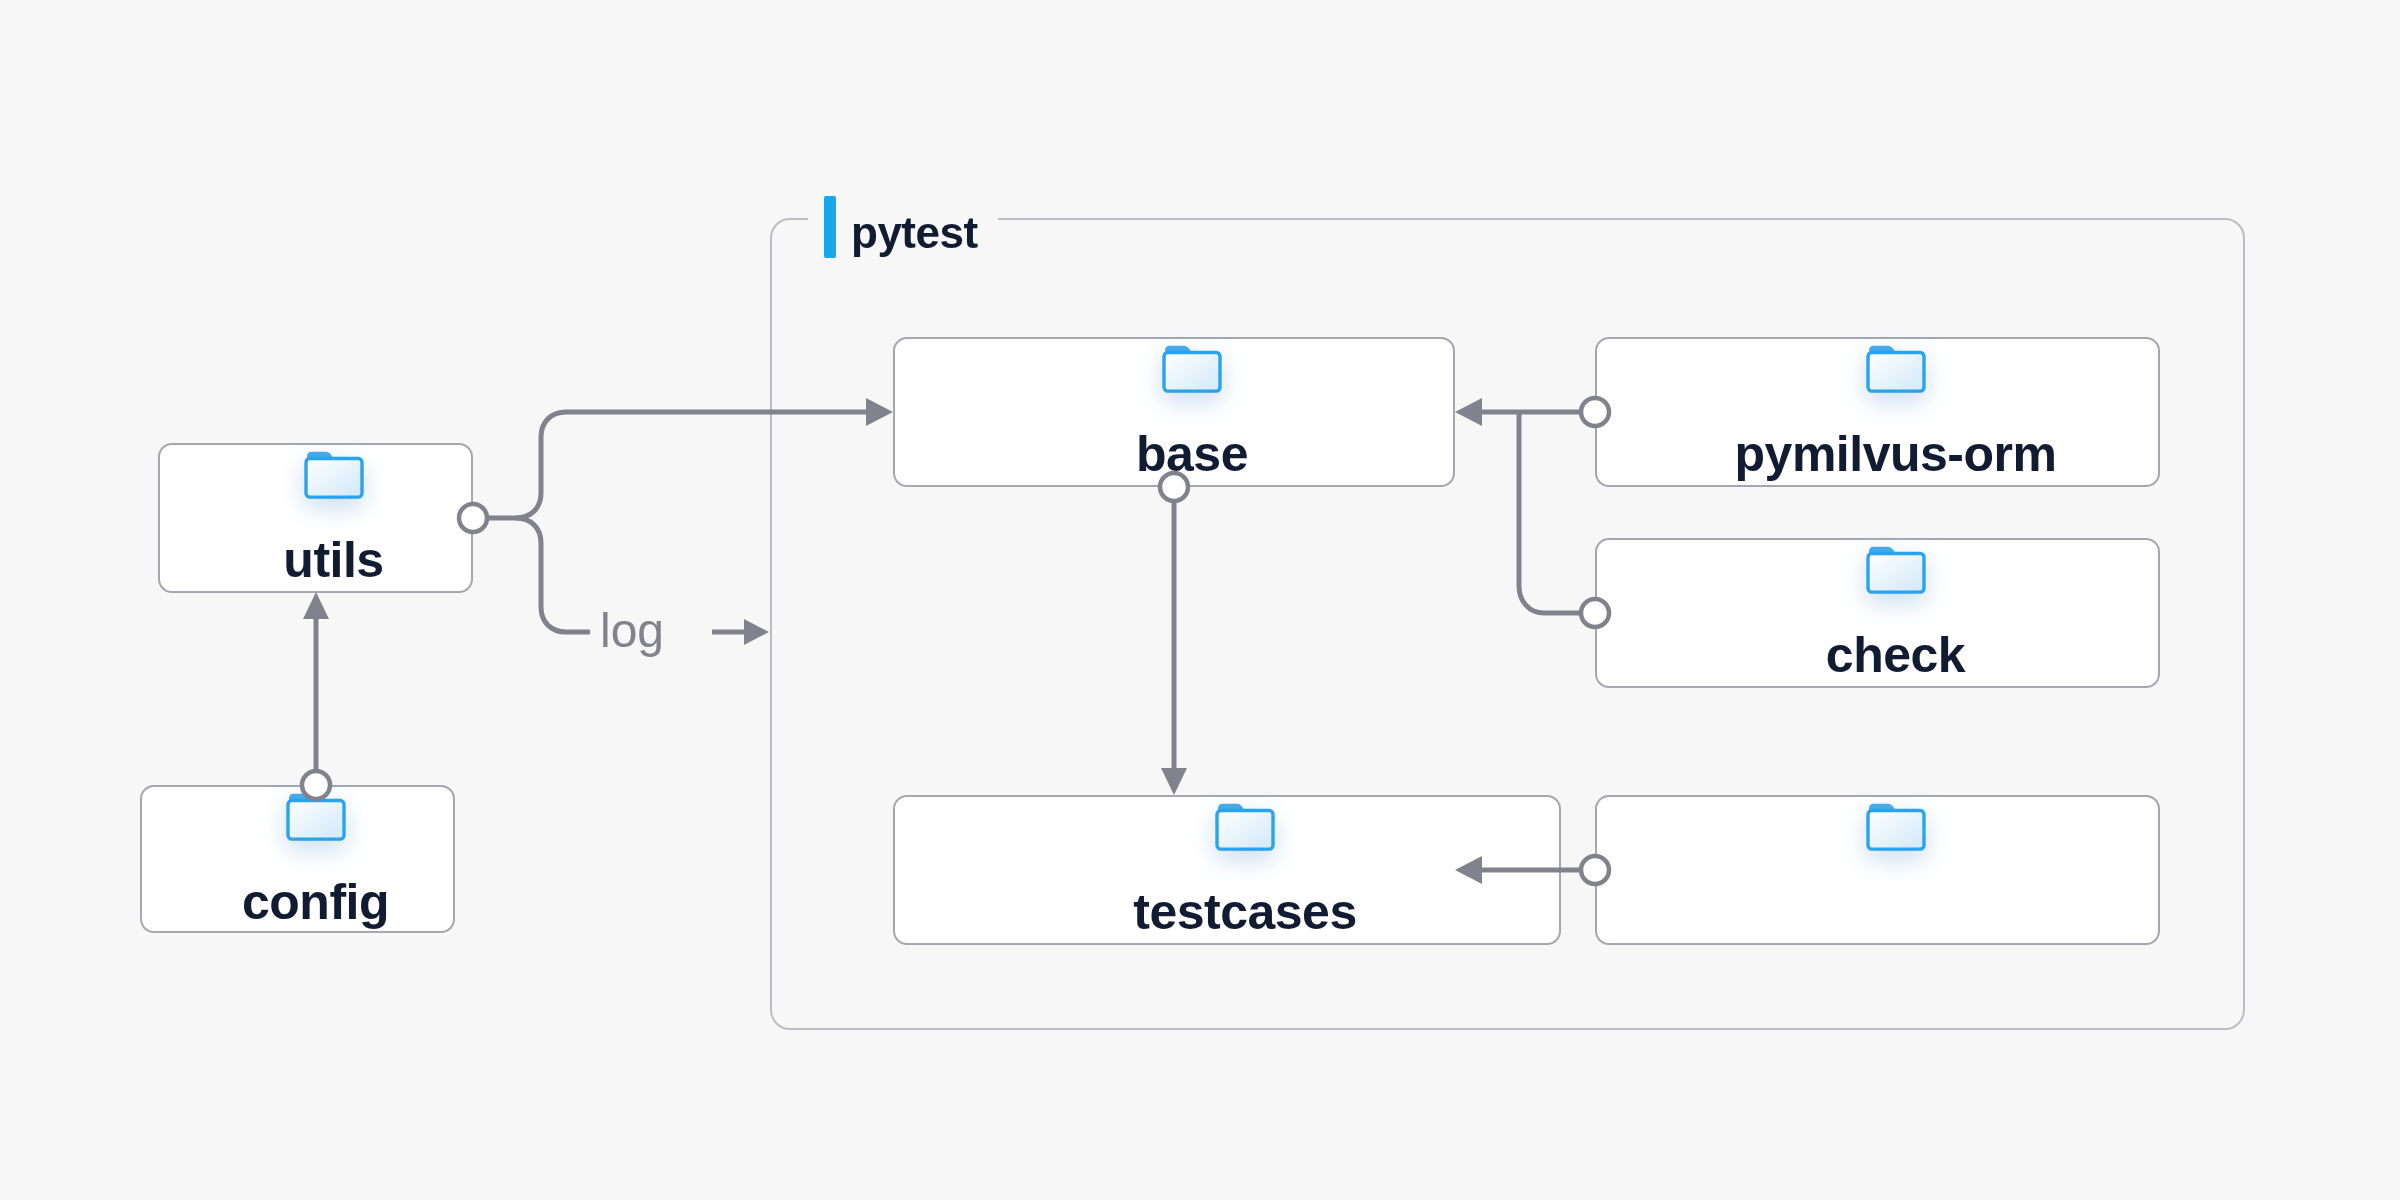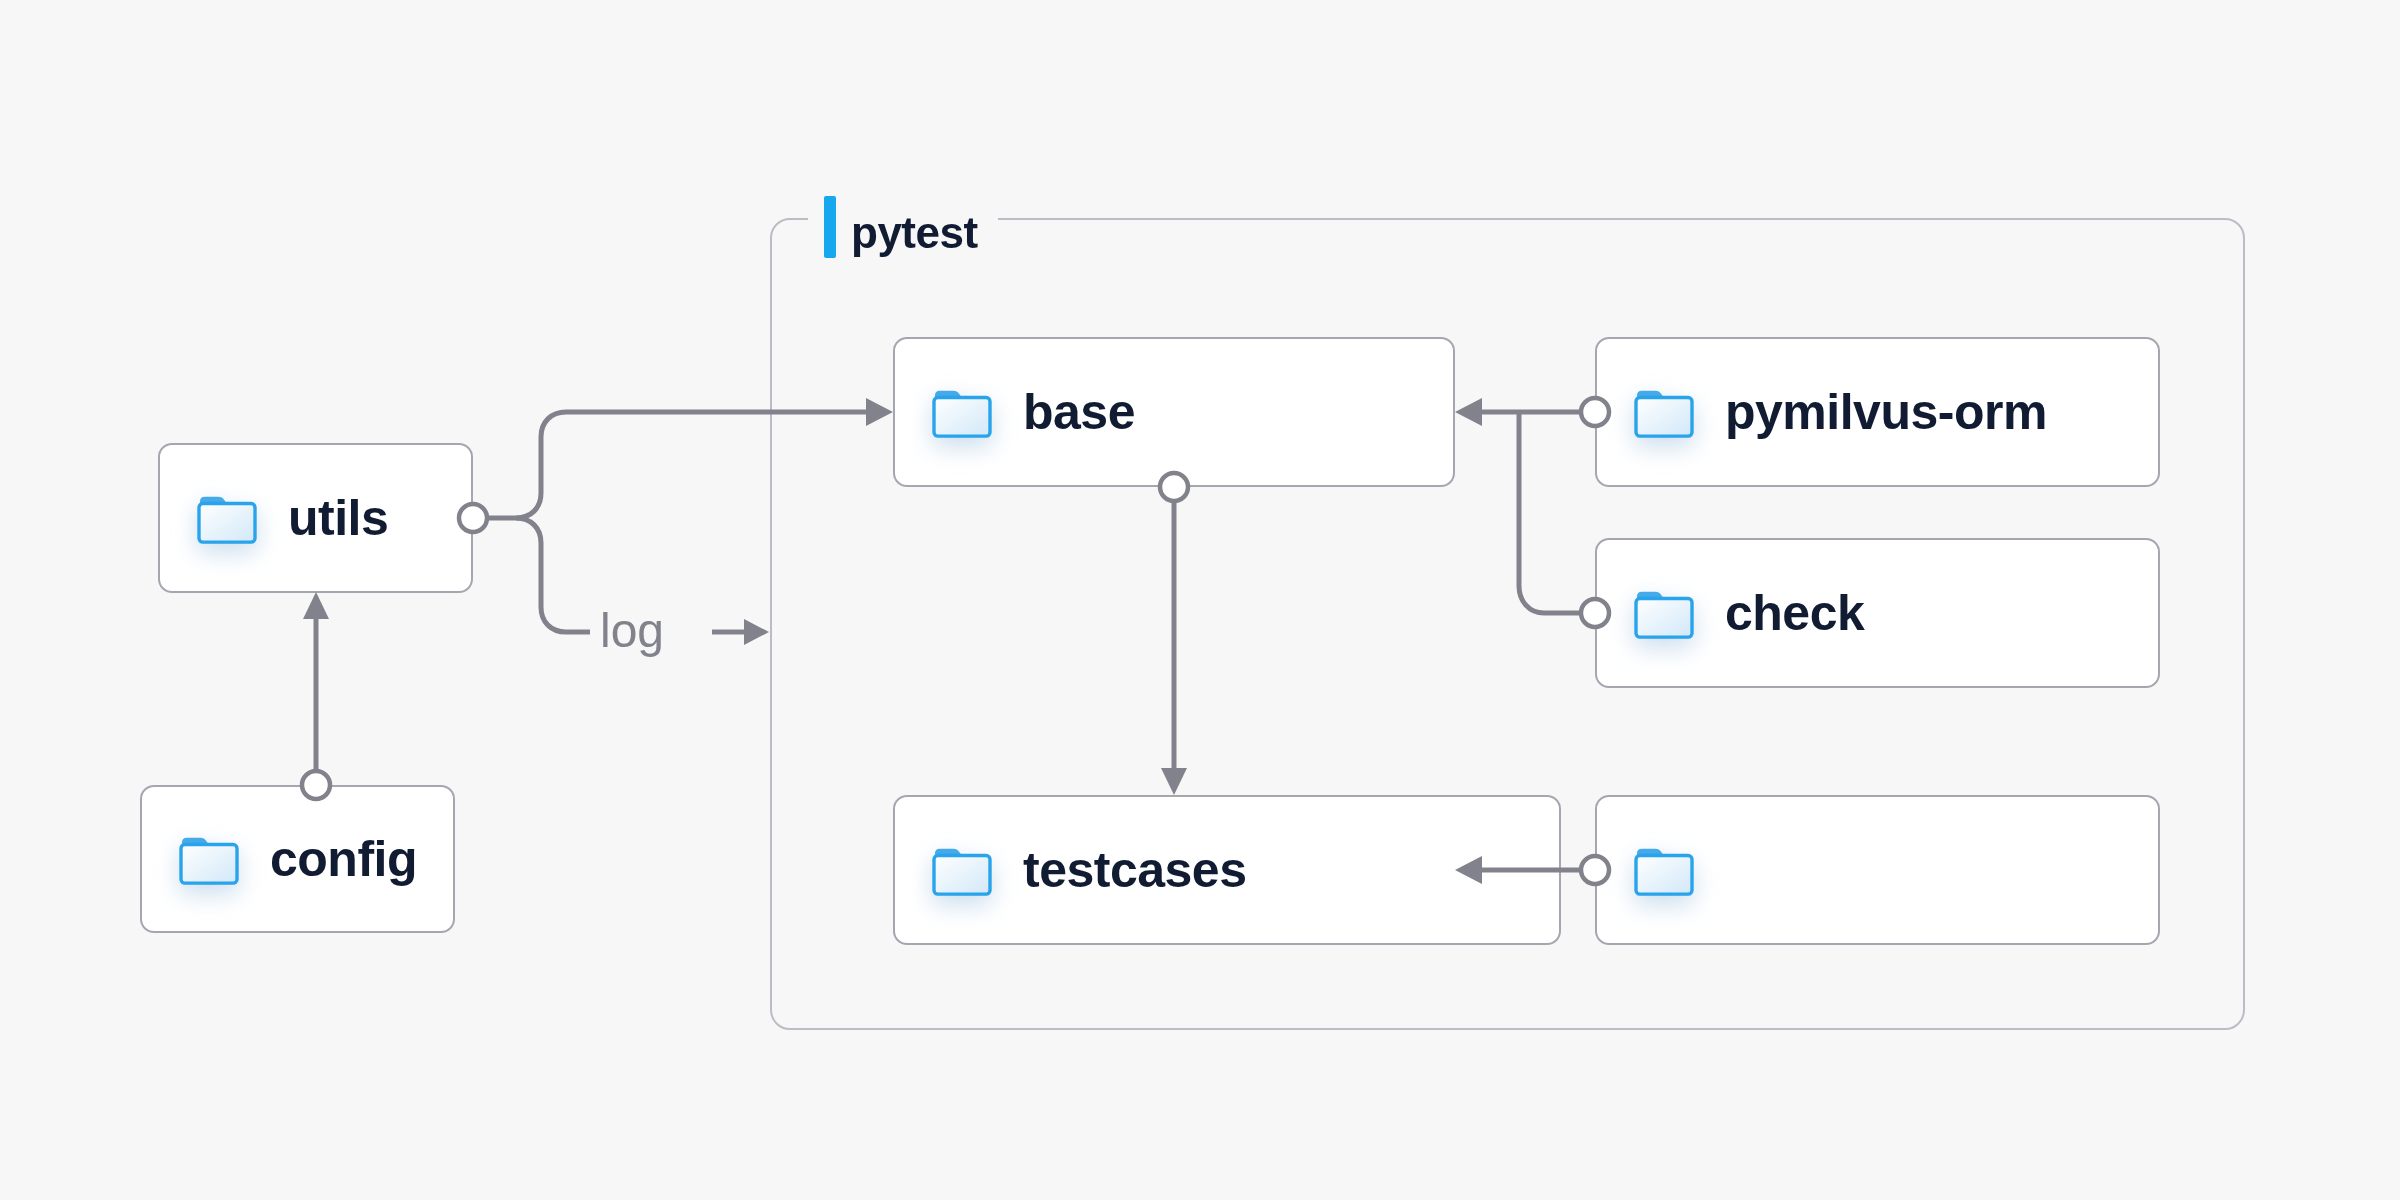--- a/index.html
+++ b/index.html
@@ -16,20 +16,21 @@
     position:absolute;
     background:#ffffff;
     border:2px solid #a6a6b1;
     border-radius:14px;
     display:flex;
     align-items:center;
     padding-left:36px;
     gap:30px;
     box-sizing:border-box;
     z-index:2;
+    flex-direction:column;
   }
   .card .label{
     font-size:50px;
     font-weight:700;
     color:#111c33;
     letter-spacing:-0.5px;
     white-space:nowrap;
   }
   .folder{
     flex:0 0 auto;

